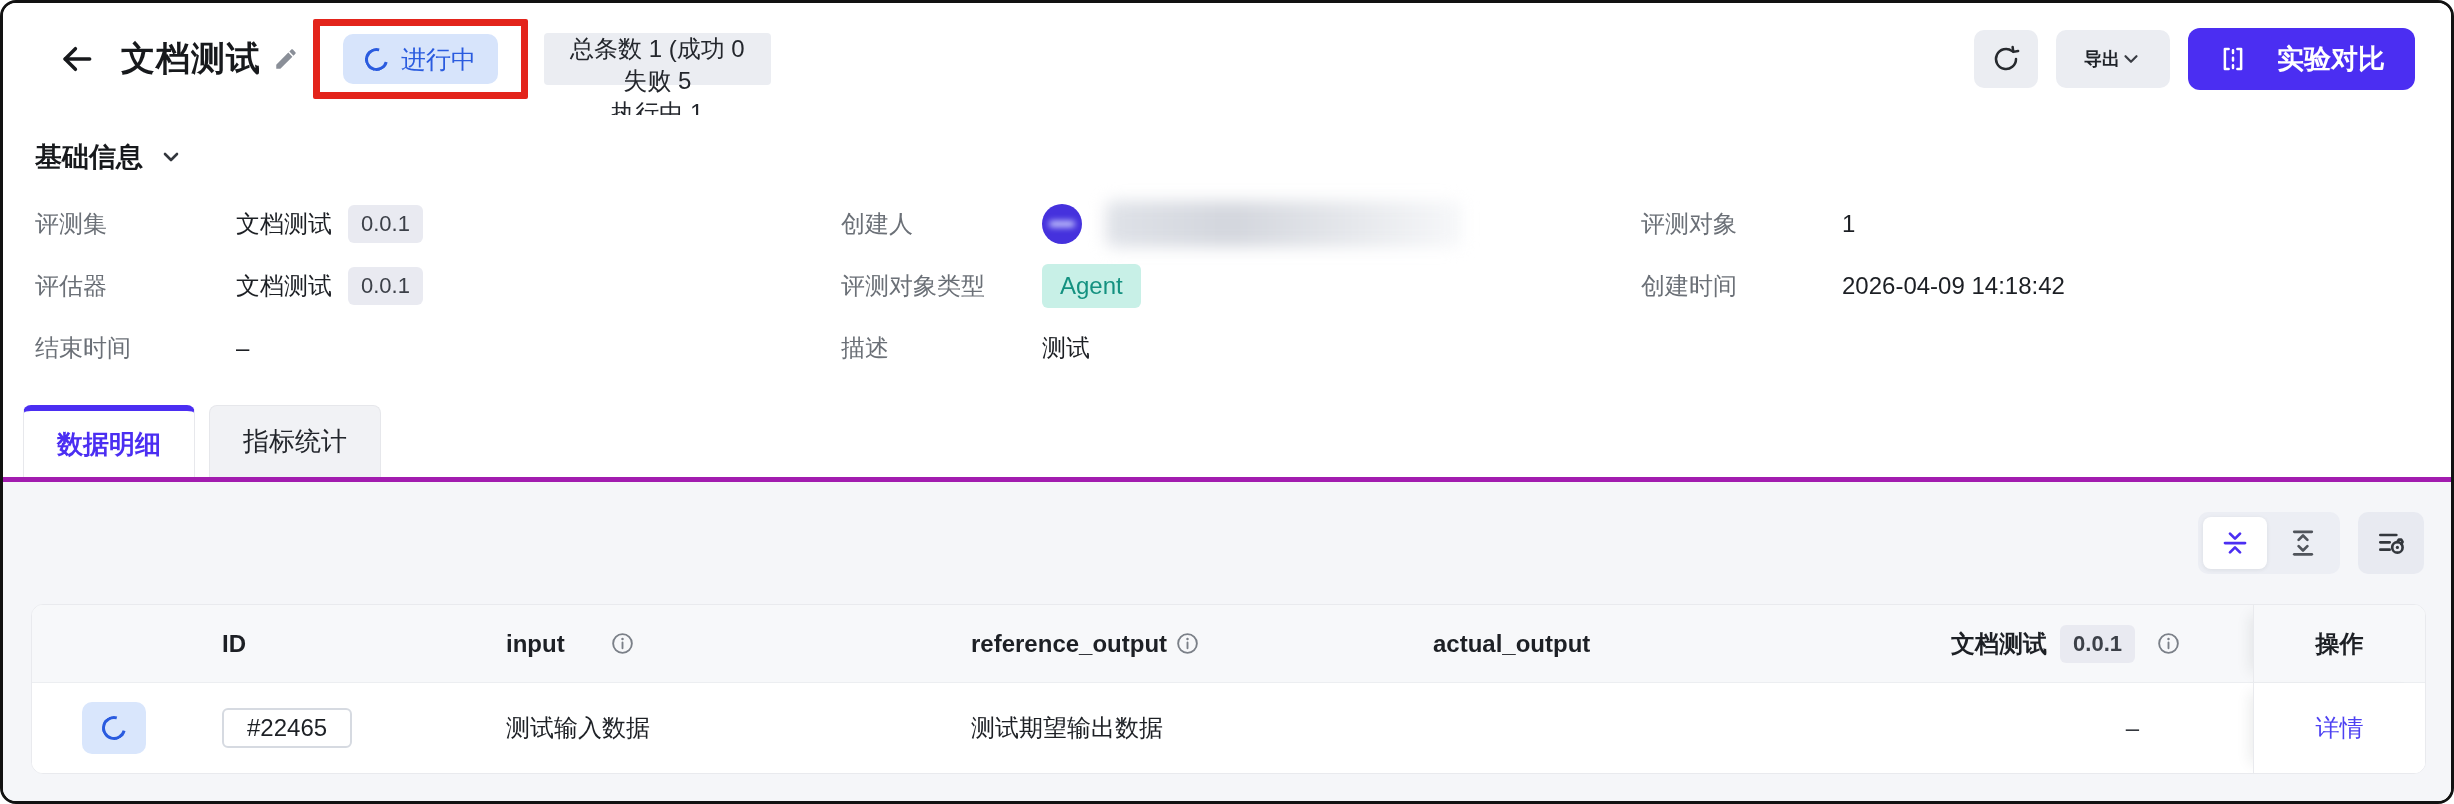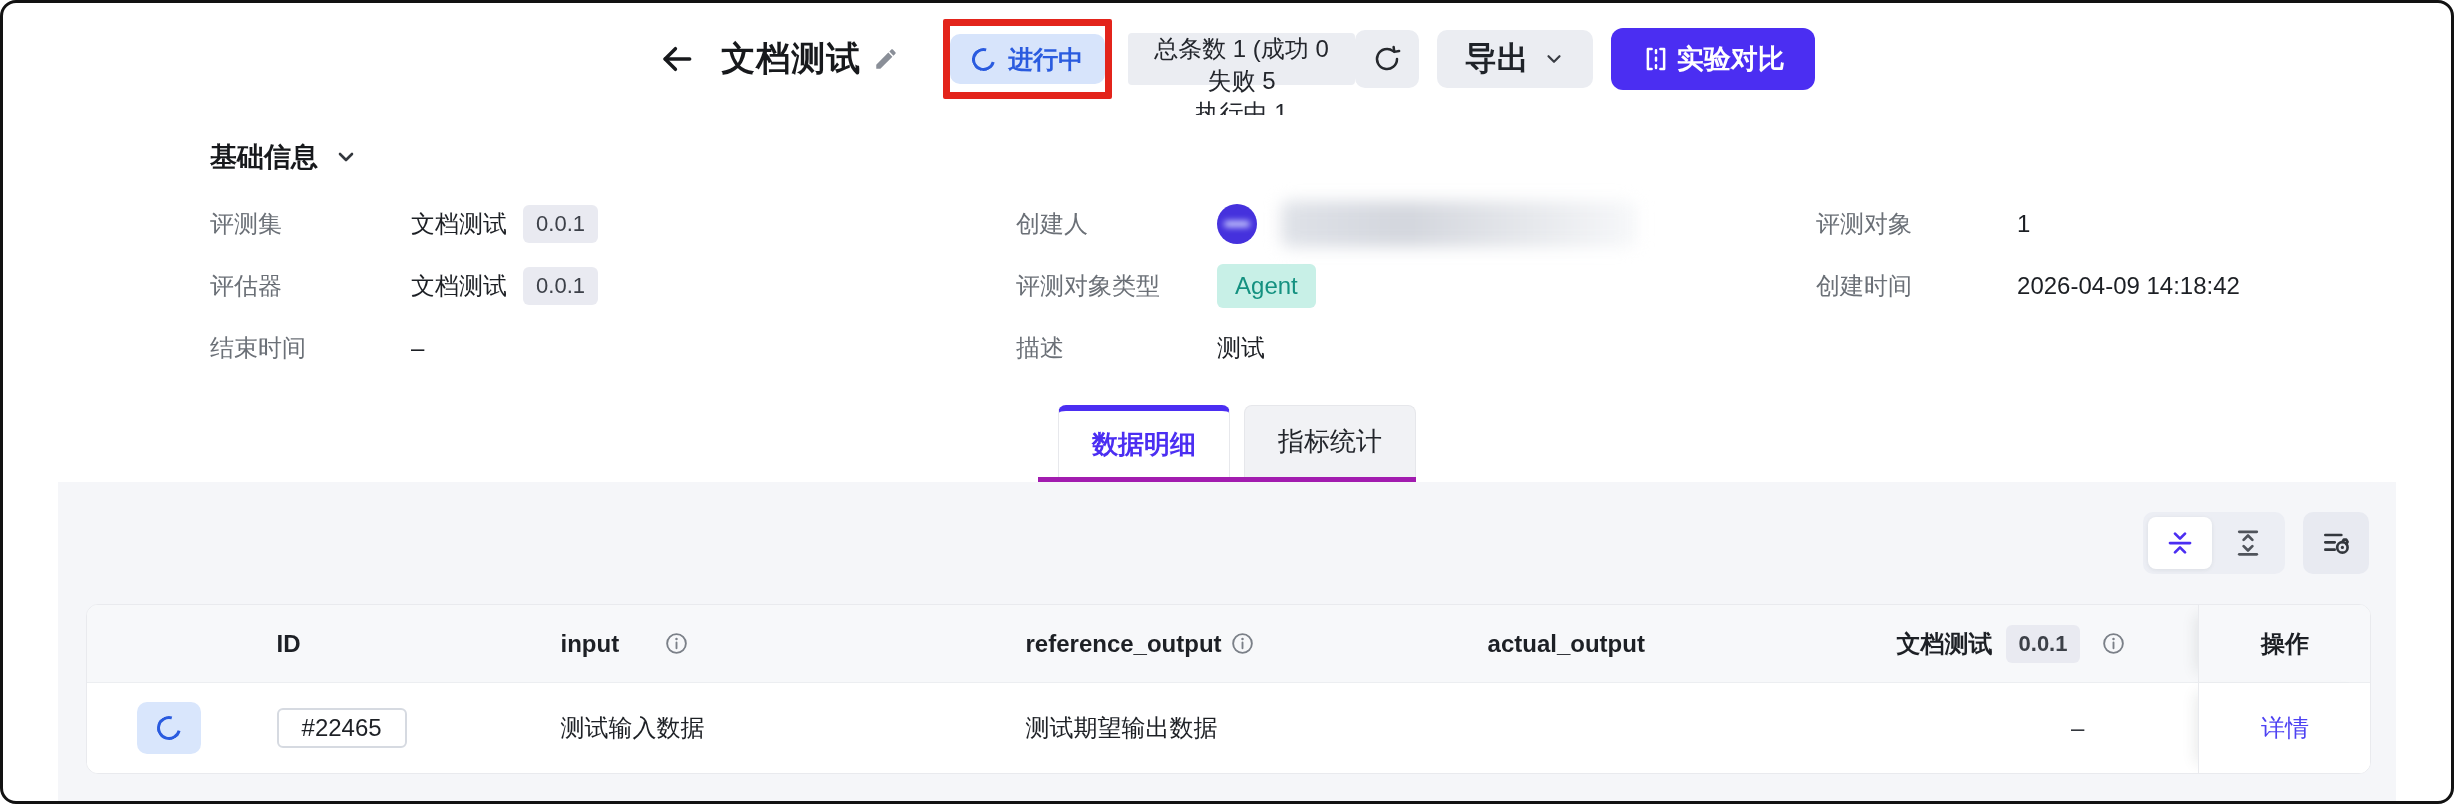--- a/index.html
+++ b/index.html
@@ -1,39 +1,39 @@
 <!DOCTYPE html>
 <html><head>
 <meta charset="utf-8">
 <style>
   html,body{margin:0;padding:0;background:#fff;}
   *{box-sizing:border-box;}
   .frame{
     width:2454px;height:804px;border:3px solid #121212;border-radius:16px;
     overflow:hidden;background:#fff;display:flex;flex-direction:column;
-    font-family:"Liberation Sans","DejaVu Sans",sans-serif;color:#1d2025;align-items:center;
+    font-family:"Liberation Sans","DejaVu Sans",sans-serif;color:#1d2025;
   }
   
   .header{height:112px;display:flex;align-items:center;padding:0 36px 0 52px;background:#fff;flex:0 0 auto;}
   .back-btn{width:44px;height:44px;display:flex;align-items:center;justify-content:center;color:#17191c;cursor:pointer;}
   .back-btn svg{width:38px;height:38px;}
   .page-title{font-size:34px;font-weight:700;margin-left:22px;color:#17191c;letter-spacing:1px;}
   .pencil{margin-left:12px;color:#8a8f98;display:flex;}
   .pencil svg{width:26px;height:26px;}
-  .annotation{margin-left:44px;border:7px solid #e3241b;padding:8px 0;border-radius:2px;display:flex;font-weight:bold;}
+  .annotation{margin-left:14px;border:7px solid #e3241b;padding:8px 23px;border-radius:2px;display:flex;}
   .status-badge{display:flex;align-items:center;gap:13px;background:#d7e4fb;color:#2a5bdf;border-radius:10px;height:50px;padding:0 22px;font-size:25px;}
   .spin{width:23px;height:23px;border-radius:50%;border:3.5px solid currentColor;border-right-color:transparent;transform:rotate(-30deg);}
   .stats{margin-left:16px;background:#ebedf2;border-radius:4px;height:52px;display:flex;align-items:center;padding:0 26px;font-size:24px;font-weight:500;color:#23262c;flex-direction:column;}
   .stats .sep{width:2px;height:26px;background:#c7cbd3;margin:0 20px;}
   .spacer{flex:1;}
   .icon-btn{width:64px;height:58px;background:#ebedf2;border-radius:10px;display:flex;align-items:center;justify-content:center;color:#26292e;cursor:pointer;}
   .icon-btn svg{width:30px;height:30px;}
-  .export-btn{margin-left:18px;height:58px;background:#ebedf2;border-radius:10px;display:flex;align-items:center;gap:14px;padding:12px 28px;font-size:32px;font-weight:600;color:#1f2329;cursor:pointer;}
+  .export-btn{margin-left:18px;height:58px;background:#ebedf2;border-radius:10px;display:flex;align-items:center;padding:12px 28px;font-size:18px;font-weight:600;color:#1f2329;cursor:pointer;}
   .export-btn svg{width:22px;height:22px;color:#3a3d44;}
-  .compare-btn{margin-left:18px;height:62px;background:#4b2ef2;border-radius:12px;display:flex;align-items:center;gap:6px;padding:0 30px;font-size:27px;font-weight:600;color:#fff;cursor:pointer;}
+  .compare-btn{margin-left:18px;height:62px;background:#4b2ef2;border-radius:12px;display:flex;align-items:center;gap:29px;padding:0 30px;font-size:27px;font-weight:600;color:#fff;cursor:pointer;}
   .compare-btn svg{width:30px;height:30px;}
   
   .info{padding:20px 36px 26px 32px;background:#fff;flex:0 0 auto;}
   .section-head{display:flex;align-items:center;gap:16px;font-size:27px;font-weight:700;color:#17191c;height:44px;cursor:pointer;}
   .section-head svg{width:24px;height:24px;color:#33373d;}
   .info-grid{display:grid;grid-template-columns:806px 800px 1fr;margin-top:14px;}
   .info-row{height:62px;display:flex;align-items:center;}
   .info-label{width:201px;flex:0 0 201px;color:#6b7077;font-size:24px;}
   .info-value{color:#1c1f24;font-size:24px;display:flex;align-items:center;gap:16px;}
   .version-badge{background:#e9eaf1;border-radius:6px;padding:6px 13px;font-size:22px;color:#3c4048;}

